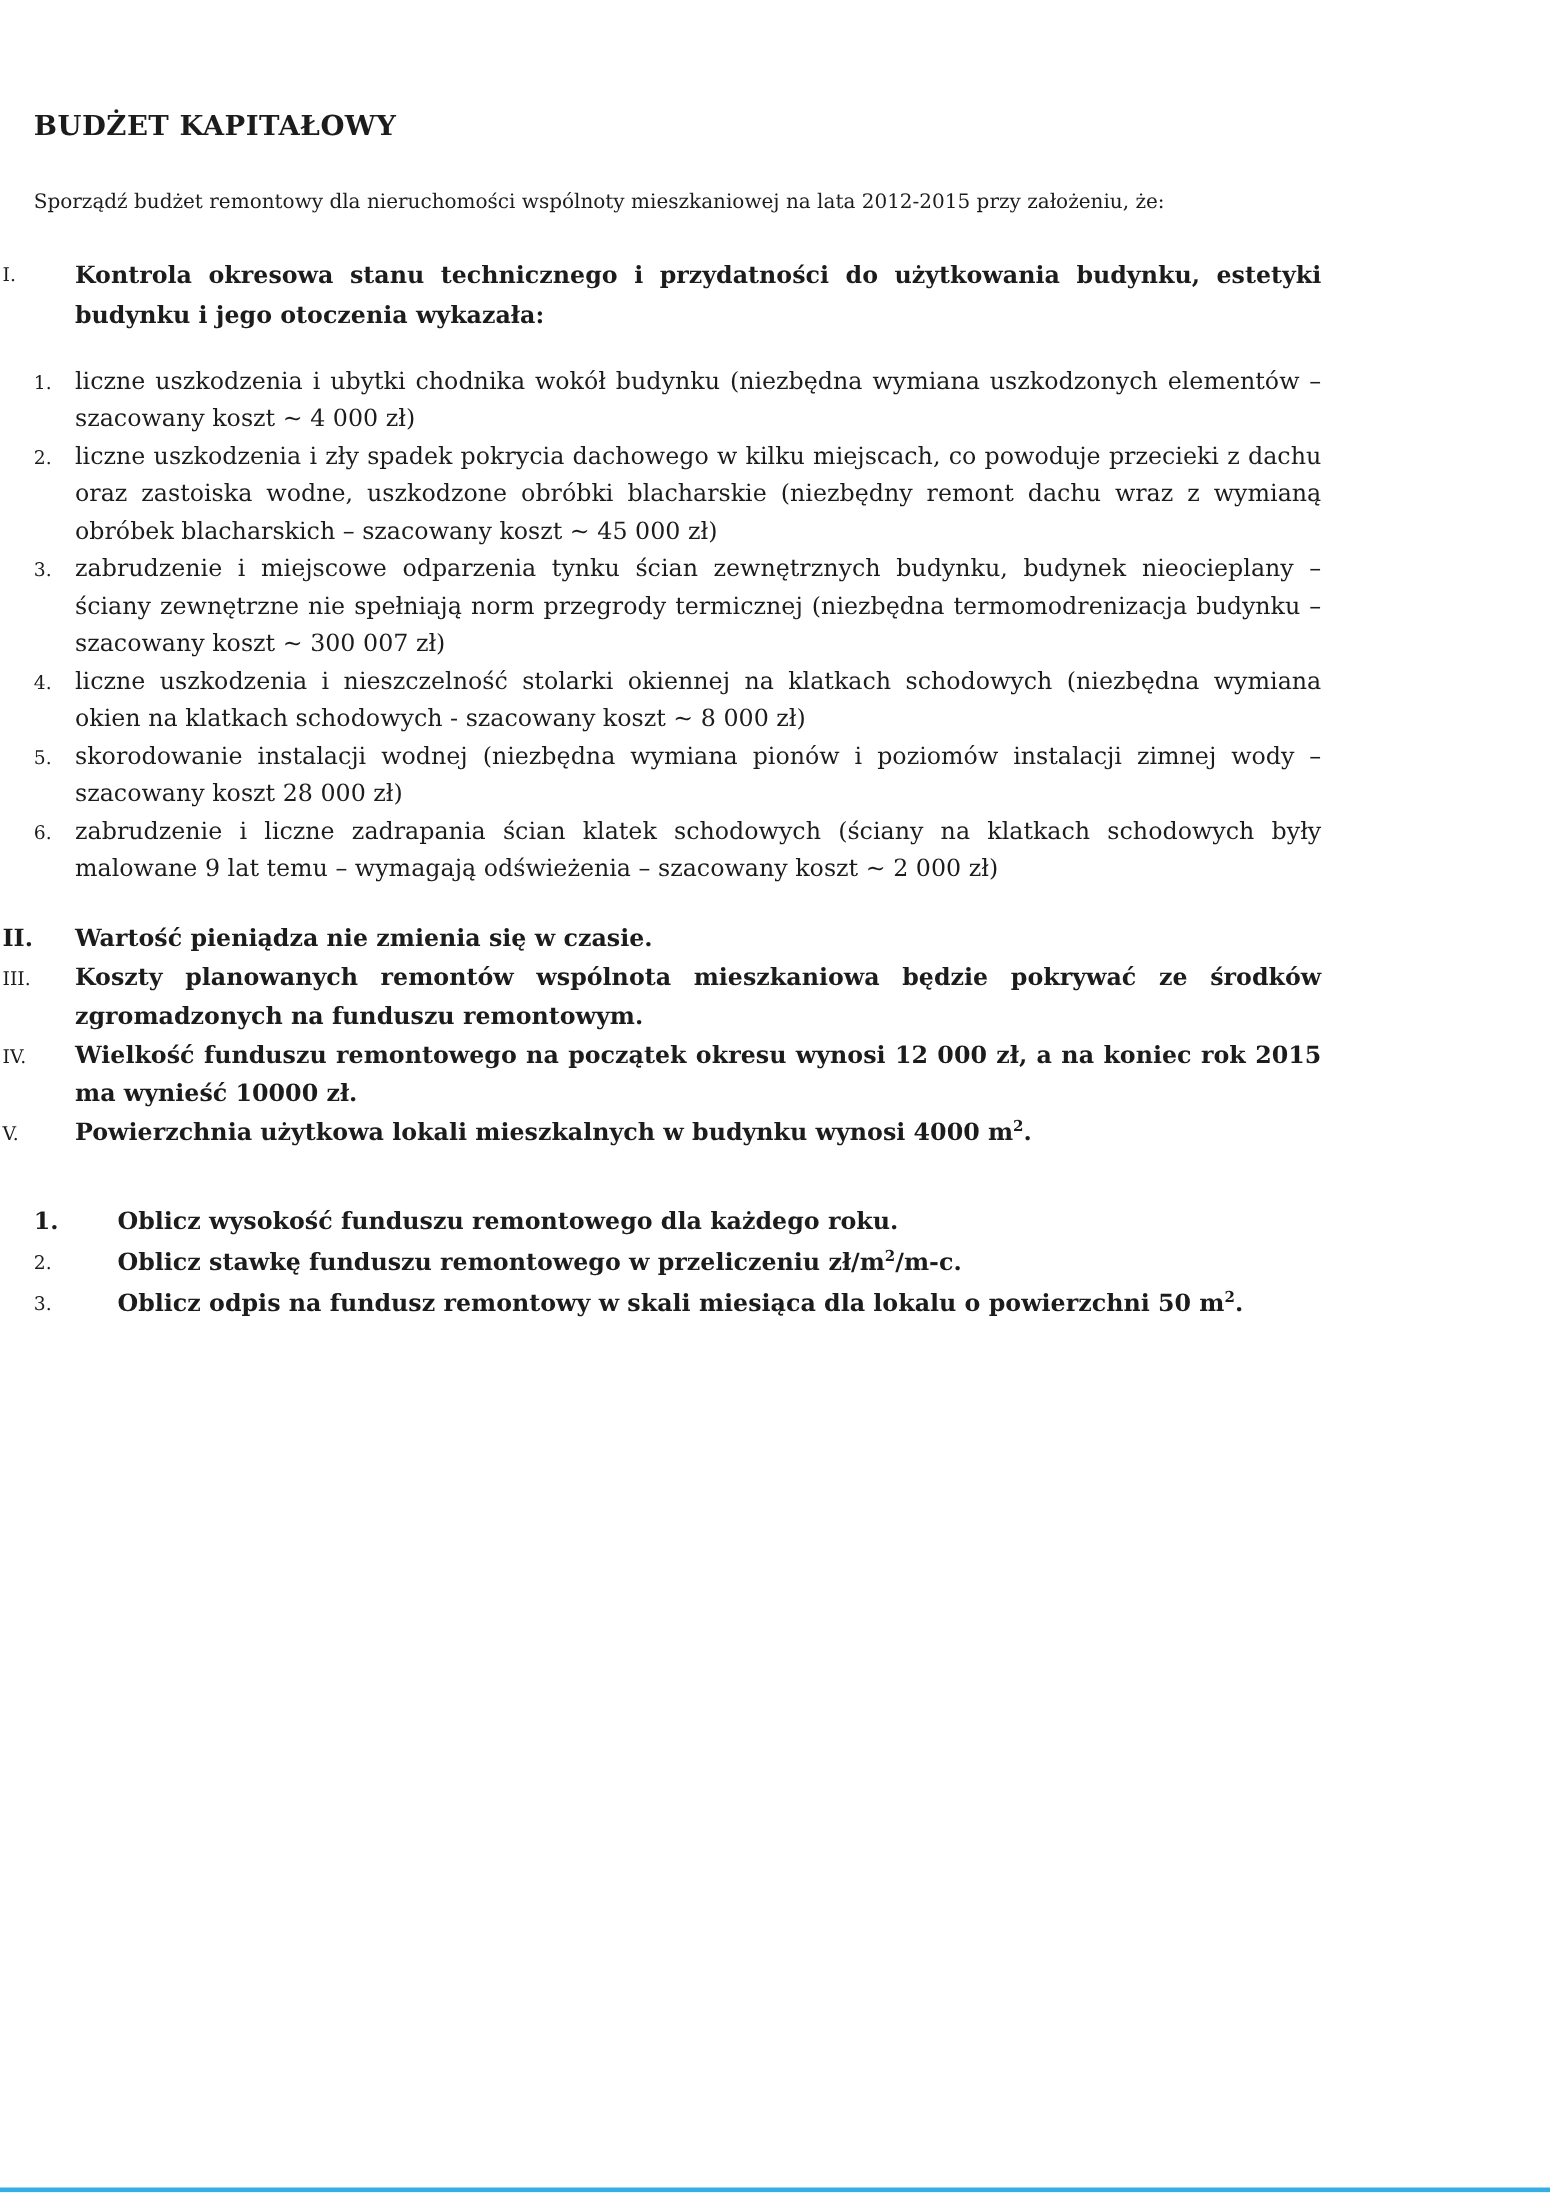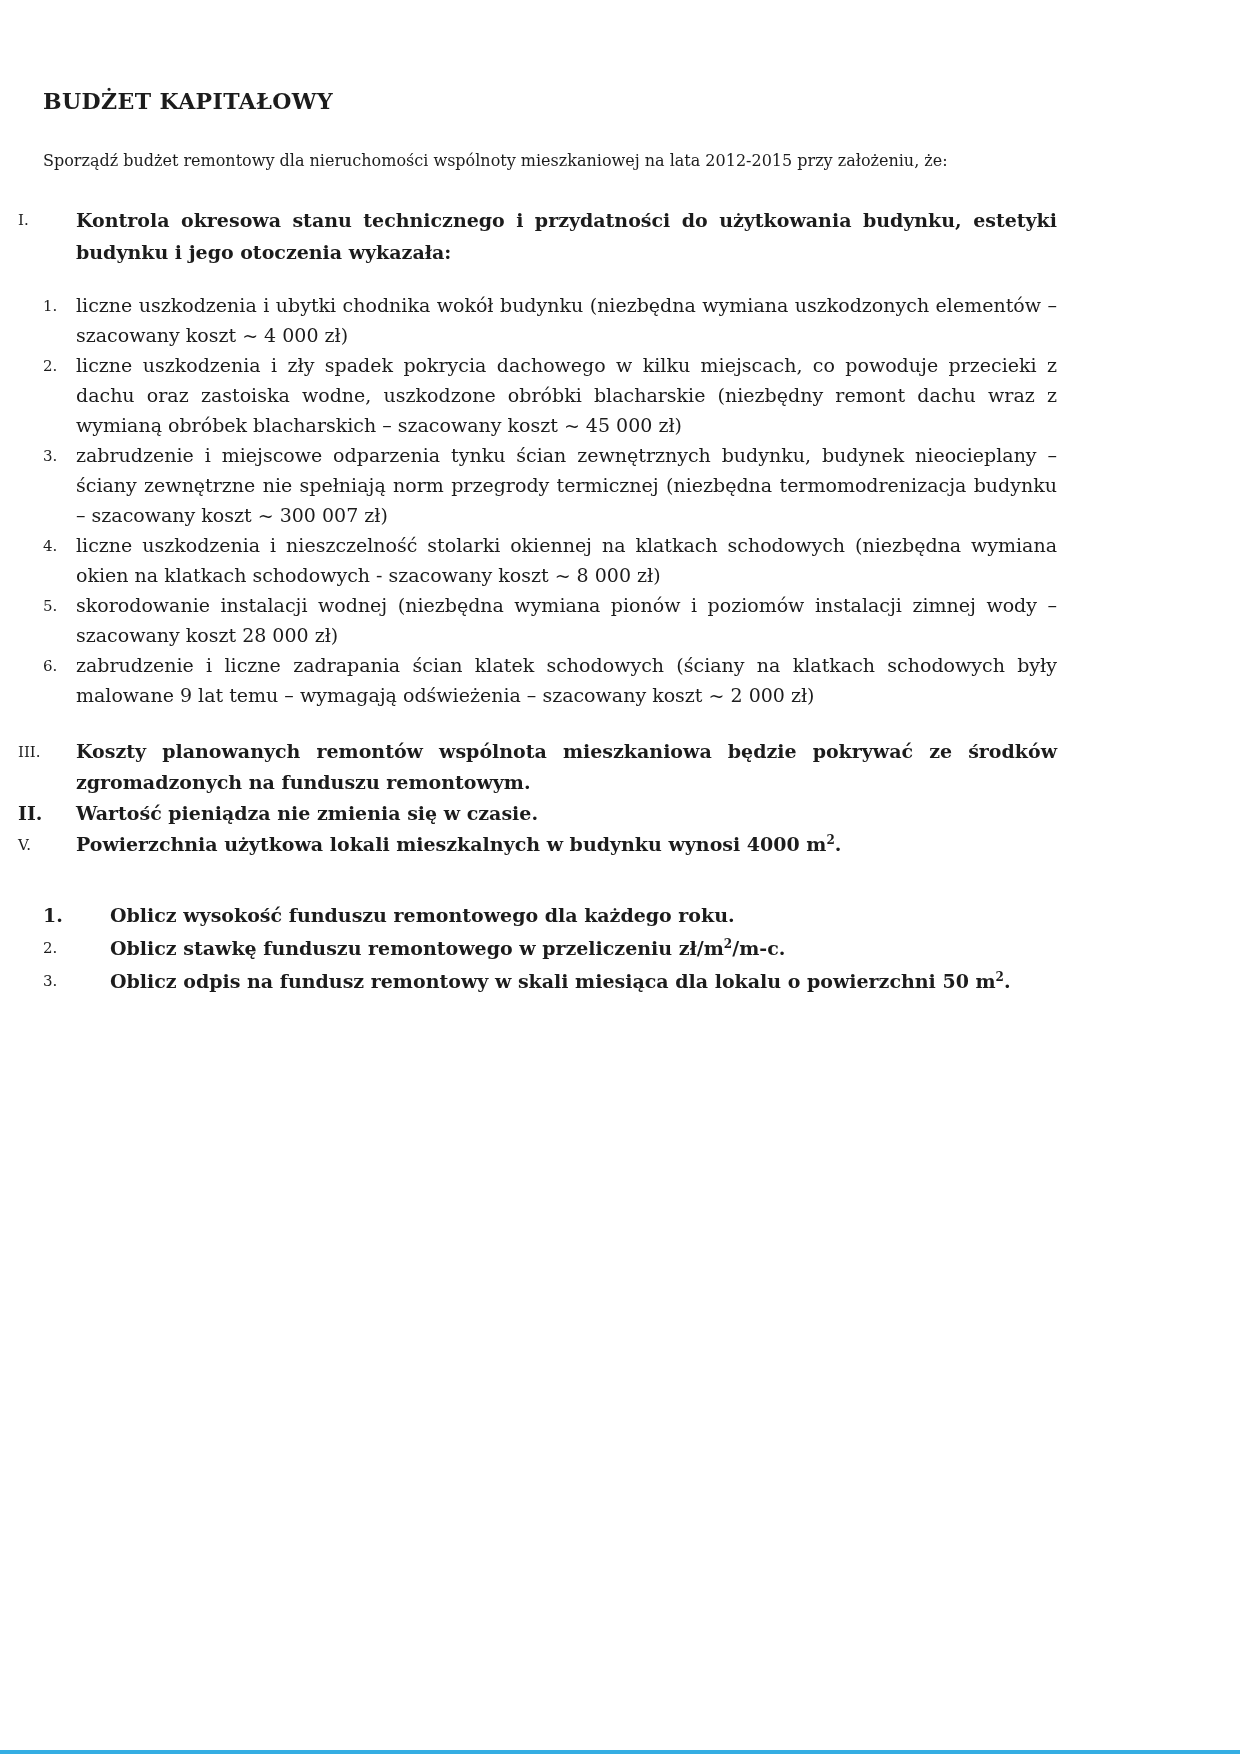--- a/index.html
+++ b/index.html
@@ -11,21 +11,21 @@
     width: 1240px;
     height: 1754px;
     position: relative;
     font-family: "DejaVu Serif", "Liberation Serif", serif;
     color: #1c1c1c;
   }
   .page {
     box-sizing: border-box;
     width: 1240px;
     height: 1754px;
-    padding: 88px 183px 0 43px;
+    padding: 88px 183px 0 27px;
     background: #ffffff;
     position: relative;
     overflow: hidden;
   }
   .doc-title {
     margin: 0;
     font-size: 22px;
     font-weight: bold;
     letter-spacing: 0.4px;
   }
@@ -152,26 +152,30 @@
       <span class="row-text">skorodowanie instalacji wodnej (niezbędna wymiana pionów i poziomów instalacji zimnej wody – szacowany koszt 28 000 zł)</span>
     </div>
     <div class="row">
       <span class="num-marker">6.</span>
       <span class="row-text">zabrudzenie i liczne zadrapania ścian klatek schodowych (ściany na klatkach schodowych były malowane 9 lat temu – wymagają odświeżenia – szacowany koszt ~ 2 000 zł)</span>
     </div>
   </div>
 
   <div class="assumptions">
     <div class="row roman-row">
+      <span class="roman-marker large">II.</span>
+      <span class="row-text">Wartość pieniądza nie zmienia się w czasie.</span>
+    </div>
+    <div class="row roman-row">
       <span class="roman-marker">III.</span>
       <span class="row-text">Koszty planowanych remontów wspólnota mieszkaniowa będzie pokrywać ze środków zgromadzonych na funduszu remontowym.</span>
     </div>
     <div class="row roman-row">
-      <span class="roman-marker large">II.</span>
-      <span class="row-text">Wartość pieniądza nie zmienia się w czasie.</span>
+      <span class="roman-marker">IV.</span>
+      <span class="row-text">Wielkość funduszu remontowego na początek okresu wynosi 12 000 zł, a na koniec rok 2015 ma wynieść 10000 zł.</span>
     </div>
     <div class="row roman-row">
       <span class="roman-marker">V.</span>
       <span class="row-text"><span>Powierzchnia użytkowa lokali mieszkalnych w budynku wynosi 4000 m</span><sup>2</sup><span>.</span></span>
     </div>
   </div>
 
   <div class="tasks">
     <div class="row">
       <span class="num-marker large">1.</span>

